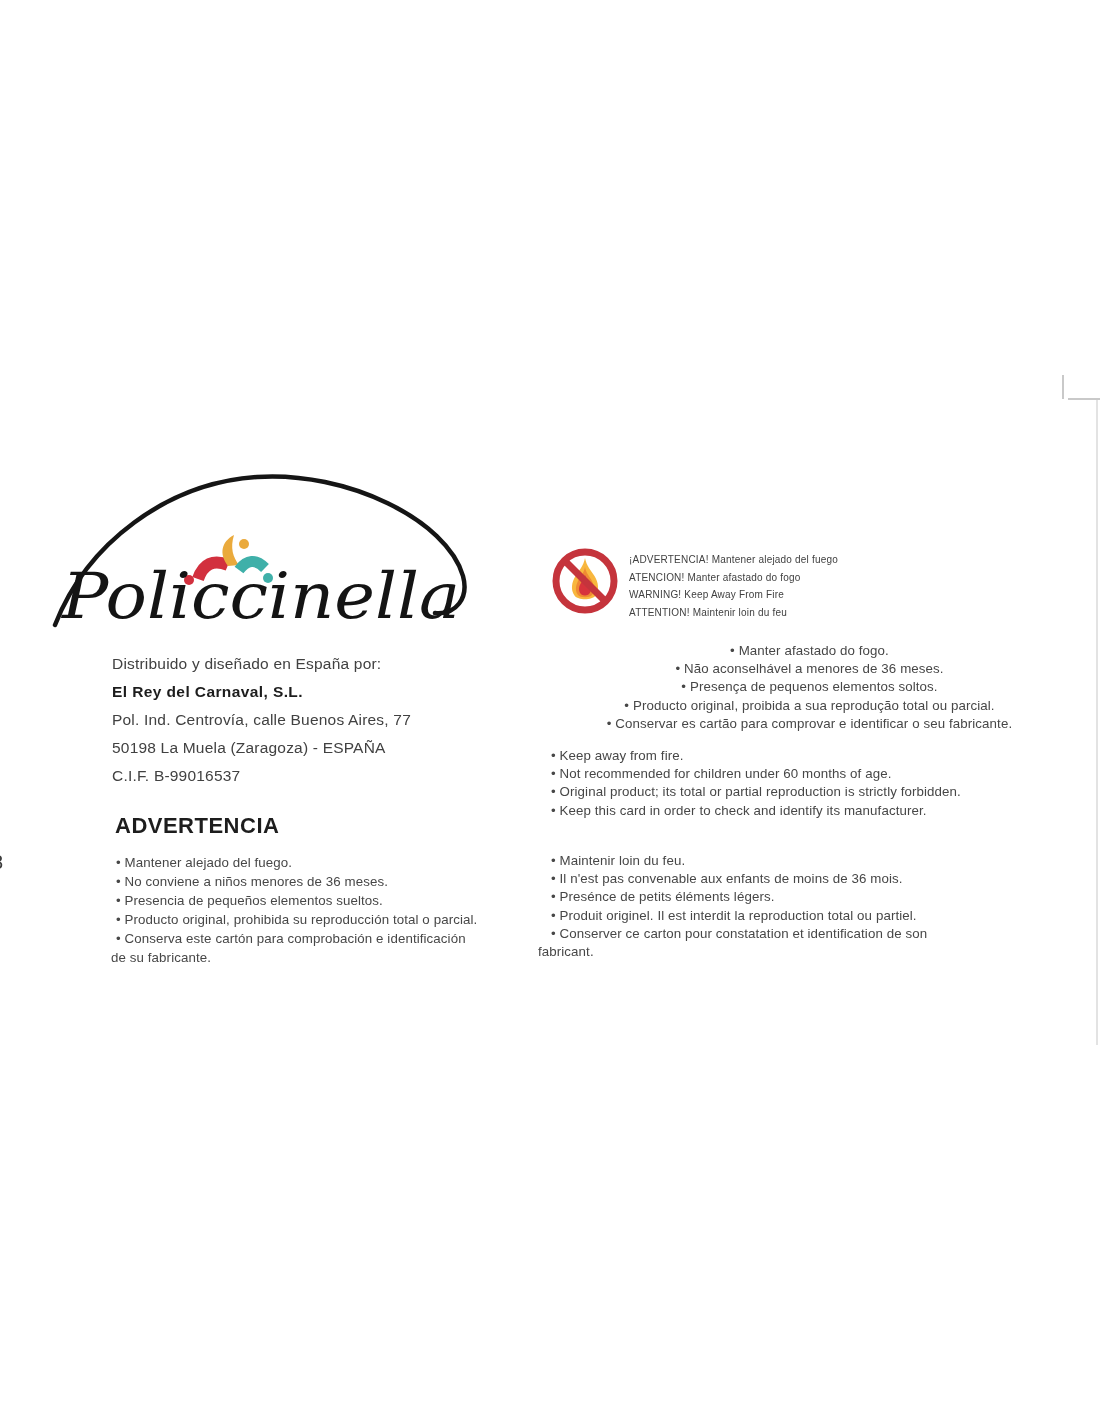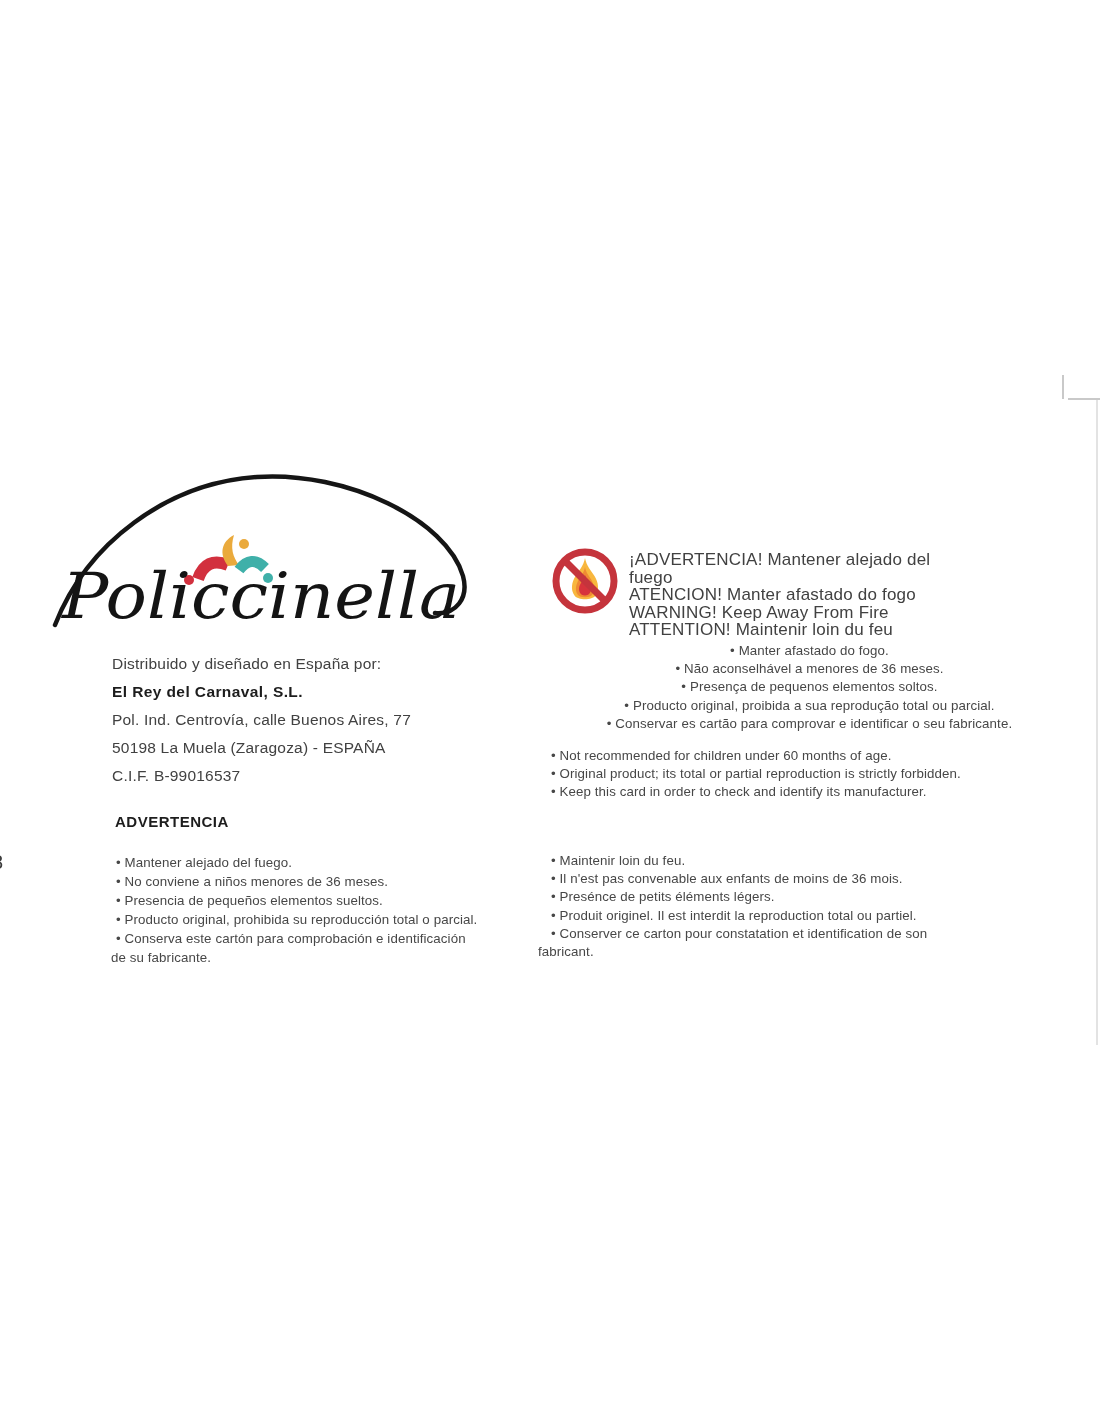--- a/index.html
+++ b/index.html
@@ -34,42 +34,42 @@
     font-size: 15.5px; line-height: 28px; color: #414141;
     letter-spacing: 0.2px;
   }
   .distributor .company {
     font-weight: bold; color: #1c1c1c; letter-spacing: 0.4px;
   }
 
   
   .advertencia-title {
     left: 115px; top: 813px;
-    font-size: 15px; font-weight: bold; color: #1d1d1d;
+    font-size: 22px; font-weight: bold; color: #1d1d1d;
     letter-spacing: 0.5px;
   }
 
   
   .blist { font-size: 13.3px; color: #474747; letter-spacing: 0.1px; }
   .blist .bitem {
     white-space: pre-line;
     text-indent: 13px;
   }
   .blist .bitem::before { content: "\2022\00a0"; }
   .blist-left { left: 111px; top: 845px; width: 410px; line-height: 19px; margin-top: 8px; }
   .blist-left .bitem { text-indent: 5px; }
   .blist-pt { left: 538px; top: 642px; width: 530px; line-height: 18.2px; text-align: center; }
   .blist-en { left: 538px; top: 747px; width: 530px; line-height: 18.2px; }
   .blist-fr { left: 538px; top: 852px; width: 530px; line-height: 18.2px; }
 
   
   .fire-icon { left: 551px; top: 547px; }
   .fire-warning {
     left: 629px; top: 551px; width: 330px;
-    font-size: 17px; line-height: 17.6px; color: #414141;
+    font-size: 10px; line-height: 17.6px; color: #414141;
     letter-spacing: 0.2px;
   }
 </style>
 </head>
 <body>
 
 <div class="page">
 
   <div class="abs mark" style="left:1062px; top:375px; width:2px; height:24px;"></div>
   <div class="abs mark" style="left:1068px; top:398px; width:32px; height:2px;"></div>
@@ -133,20 +133,21 @@
 
   <div class="bitem">Manter afastado do fogo.</div>
       <div class="bitem">Não aconselhável a menores de 36 meses.</div>
       <div class="bitem">Presença de pequenos elementos soltos.</div>
       <div class="bitem">Producto original, proibida a sua reprodução total ou parcial.</div>
       <div class="bitem">Conservar es cartão para comprovar e identificar o seu fabricante.</div>
     </div>
 
   <div class="abs blist blist-en">
 
+  <div class="bitem">Keep away from fire.</div>
       <div class="bitem">Not recommended for children under 60 months of age.</div>
       <div class="bitem">Original product; its total or partial reproduction is strictly forbidden.</div>
       <div class="bitem">Keep this card in order to check and identify its manufacturer.</div>
     </div>
 
   <div class="abs blist blist-fr">
 
   <div class="bitem">Maintenir loin du feu.</div>
       <div class="bitem">Il n'est pas convenable aux enfants de moins de 36 mois.</div>
       <div class="bitem">Presénce de petits éléments légers.</div>

